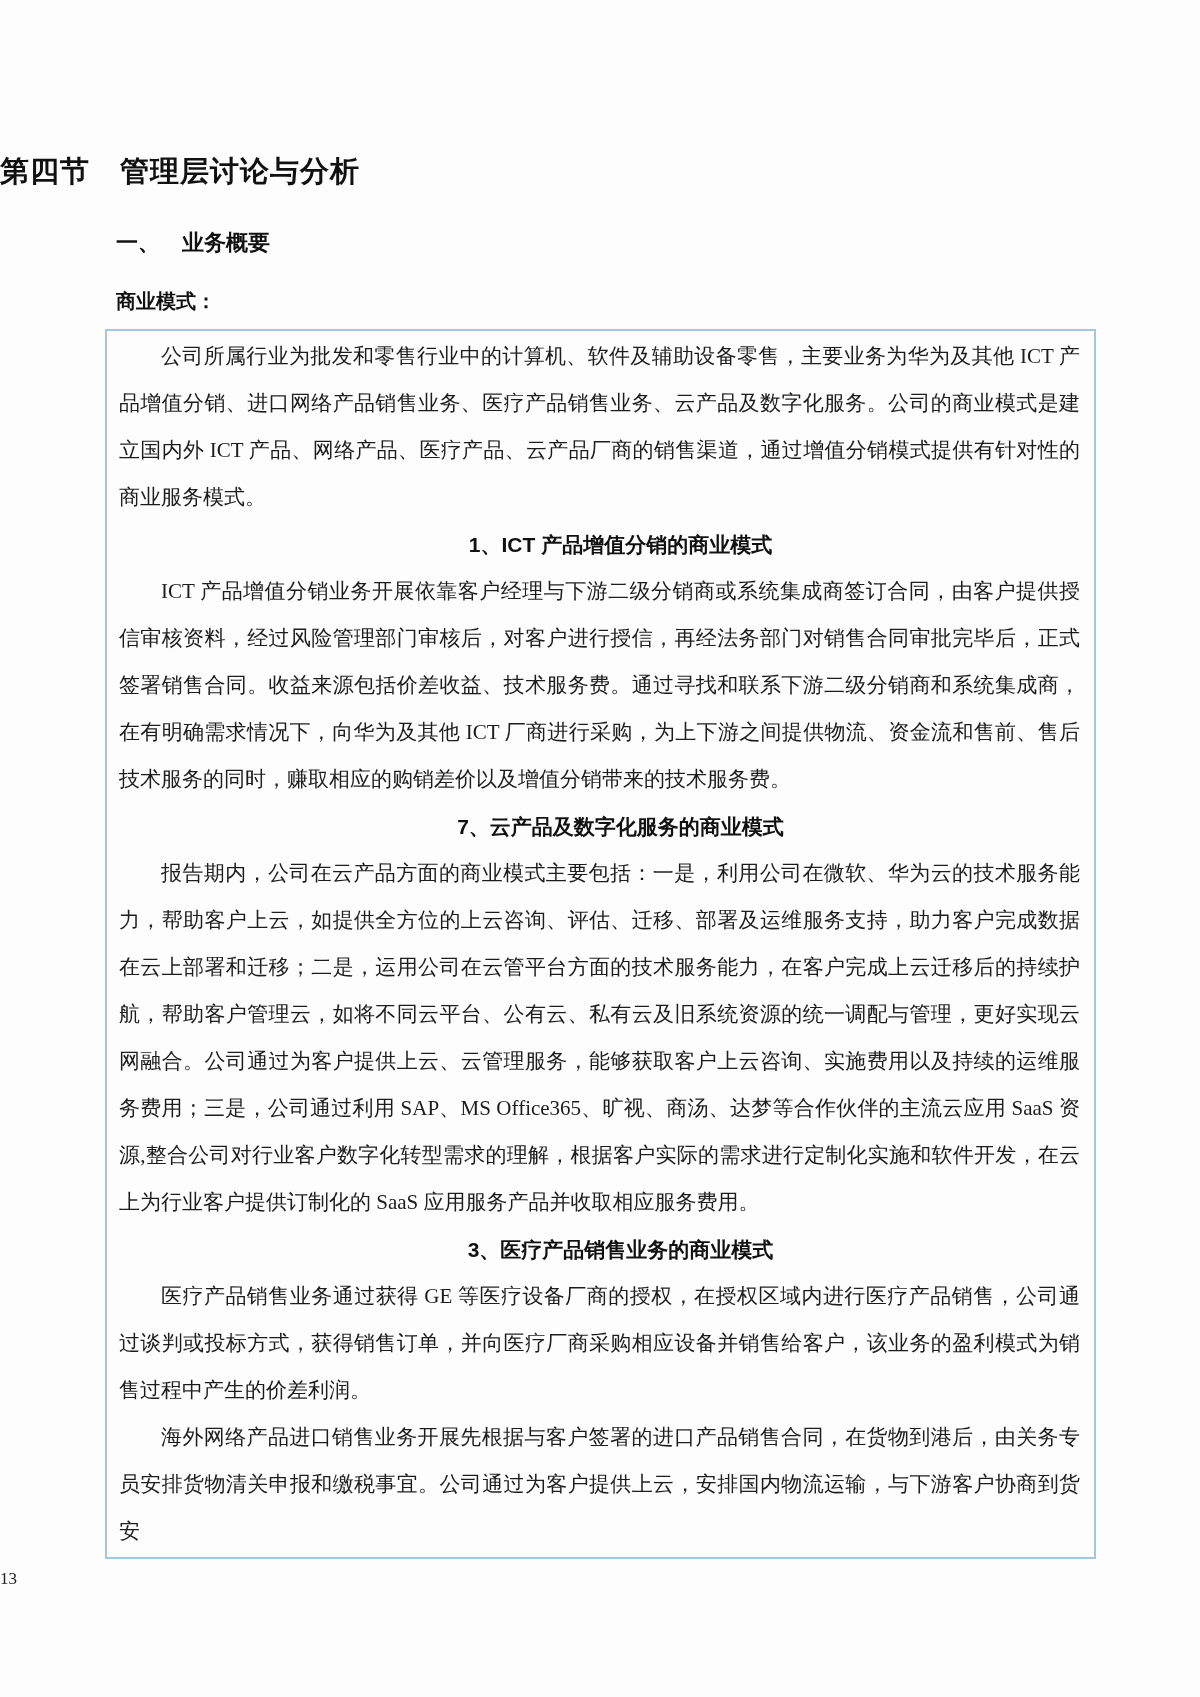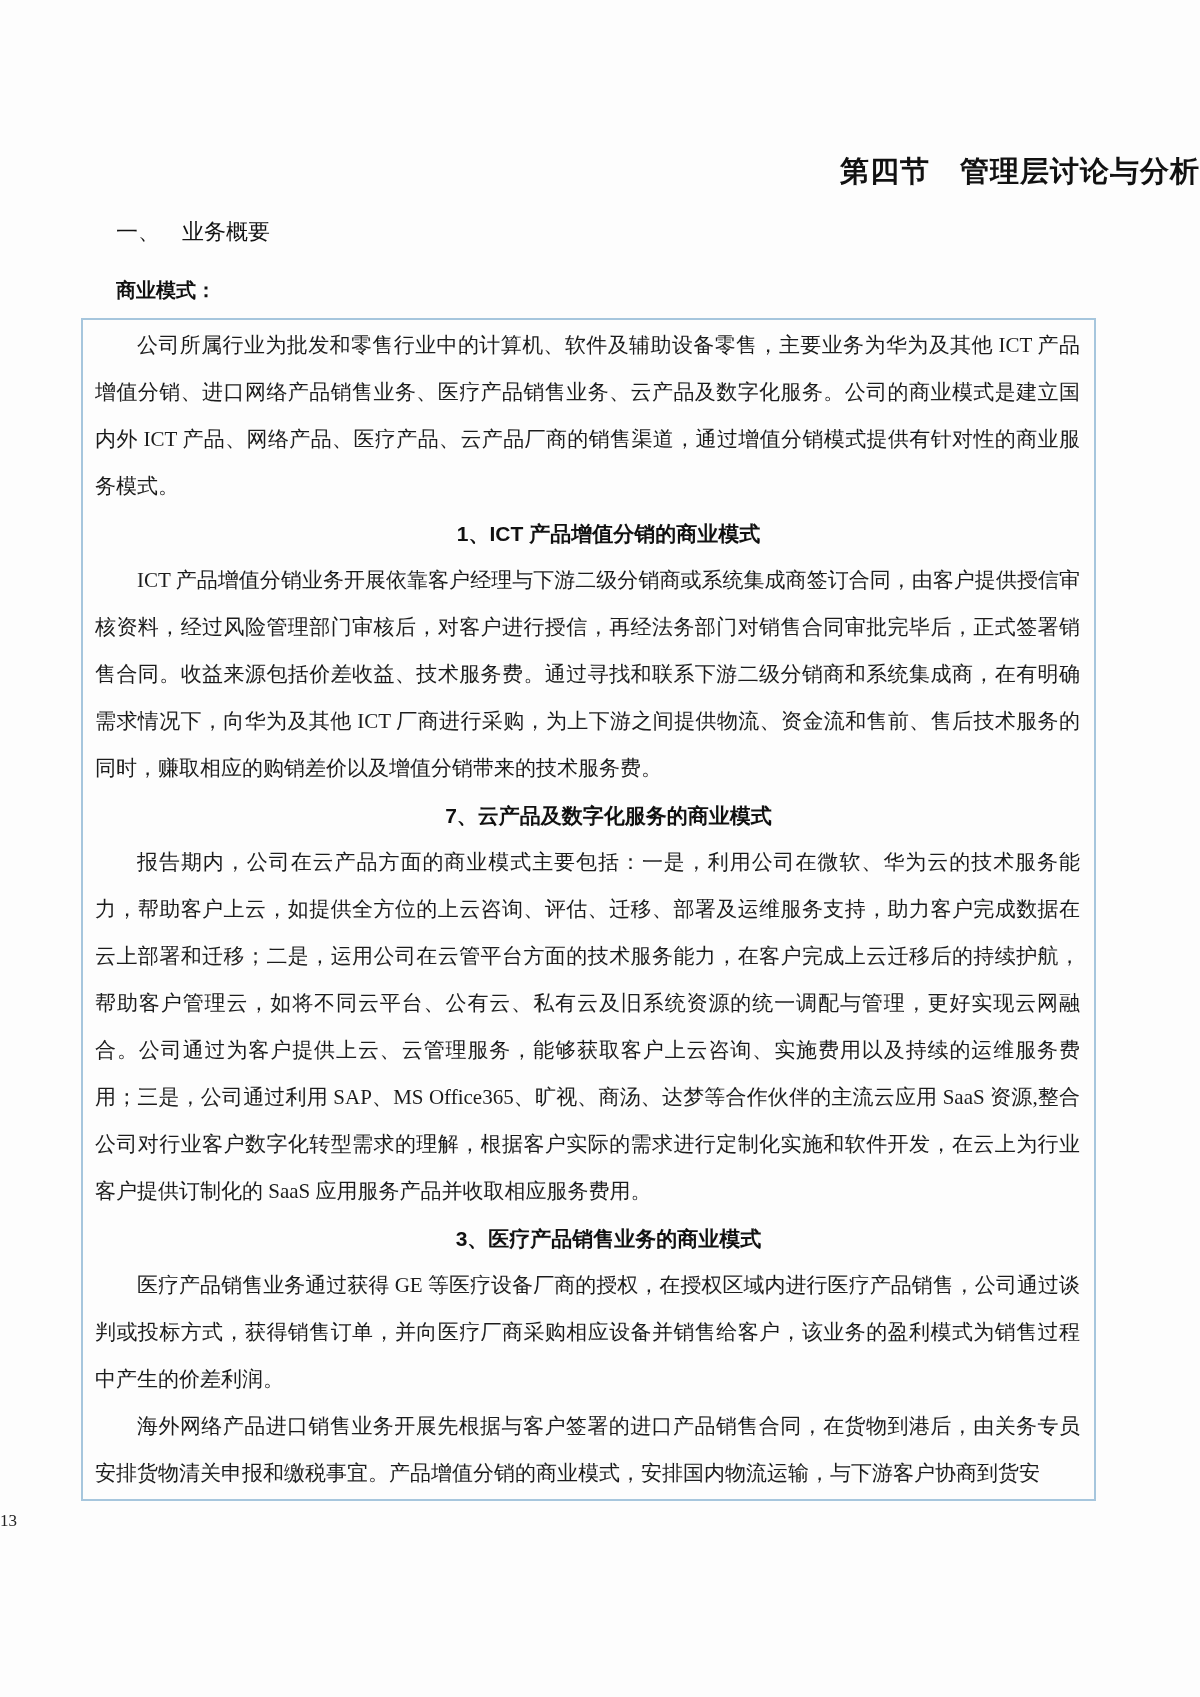--- a/index.html
+++ b/index.html
@@ -12,43 +12,43 @@
     overflow: hidden;
   }
   .page {
     position: relative;
     width: 1200px;
     height: 1697px;
     background: #fdfdfd;
   }
   .doc-title {
     padding-top: 152px;
-    text-align: right;
+    text-align: left;
     font-family: "Liberation Sans", "DejaVu Sans", sans-serif;
     font-weight: bold;
     font-size: 29px;
     letter-spacing: 1px;
     color: #111111;
   }
   .section-heading {
-    margin: 25px 0 0 116px;
+    margin: 36px 0 0 116px;
     font-family: "Liberation Sans", "DejaVu Sans", sans-serif;
-    font-weight: normal;
+    font-weight: bold;
     font-size: 22px;
     color: #111111;
   }
   .bm-label {
     margin: 30px 0 0 116px;
     font-family: "Liberation Sans", "DejaVu Sans", sans-serif;
     font-weight: bold;
     font-size: 20px;
     color: #111111;
   }
   .bm-box {
-    margin: 14px 104px 0 81px;
+    margin: 14px 104px 0 105px;
     border: 2px solid #a6c6dd;
     background: #fdfdfd;
     padding: 2px 14px 2px 12px;
   }
   .bm-box p {
     font-size: 21px;
     line-height: 47px;
     text-indent: 2em;
     text-align: justify;
     color: #1c1c1c;
@@ -82,19 +82,19 @@
 
     <p class="sub-heading">1、ICT 产品增值分销的商业模式</p>
     <p>ICT 产品增值分销业务开展依靠客户经理与下游二级分销商或系统集成商签订合同，由客户提供授信审核资料，经过风险管理部门审核后，对客户进行授信，再经法务部门对销售合同审批完毕后，正式签署销售合同。收益来源包括价差收益、技术服务费。通过寻找和联系下游二级分销商和系统集成商，在有明确需求情况下，向华为及其他 ICT 厂商进行采购，为上下游之间提供物流、资金流和售前、售后技术服务的同时，赚取相应的购销差价以及增值分销带来的技术服务费。</p>
 
     <p class="sub-heading">7、云产品及数字化服务的商业模式</p>
     <p>报告期内，公司在云产品方面的商业模式主要包括：一是，利用公司在微软、华为云的技术服务能力，帮助客户上云，如提供全方位的上云咨询、评估、迁移、部署及运维服务支持，助力客户完成数据在云上部署和迁移；二是，运用公司在云管平台方面的技术服务能力，在客户完成上云迁移后的持续护航，帮助客户管理云，如将不同云平台、公有云、私有云及旧系统资源的统一调配与管理，更好实现云网融合。公司通过为客户提供上云、云管理服务，能够获取客户上云咨询、实施费用以及持续的运维服务费用；三是，公司通过利用 SAP、MS Office365、旷视、商汤、达梦等合作伙伴的主流云应用 SaaS 资源,整合公司对行业客户数字化转型需求的理解，根据客户实际的需求进行定制化实施和软件开发，在云上为行业客户提供订制化的 SaaS 应用服务产品并收取相应服务费用。</p>
 
     <p class="sub-heading">3、医疗产品销售业务的商业模式</p>
     <p>医疗产品销售业务通过获得 GE 等医疗设备厂商的授权，在授权区域内进行医疗产品销售，公司通过谈判或投标方式，获得销售订单，并向医疗厂商采购相应设备并销售给客户，该业务的盈利模式为销售过程中产生的价差利润。</p>
 
-    <p>海外网络产品进口销售业务开展先根据与客户签署的进口产品销售合同，在货物到港后，由关务专员安排货物清关申报和缴税事宜。产品增值分销的商业模式，安排国内物流运输，与下游客户协商到货安</p>
+    <p>海外网络产品进口销售业务开展先根据与客户签署的进口产品销售合同，在货物到港后，由关务专员安排货物清关申报和缴税事宜。公司通过为客户提供上云，安排国内物流运输，与下游客户协商到货安</p>
 
   </div>
 
   <div class="page-number">13</div>
 
 </div>
 
 </body></html>

